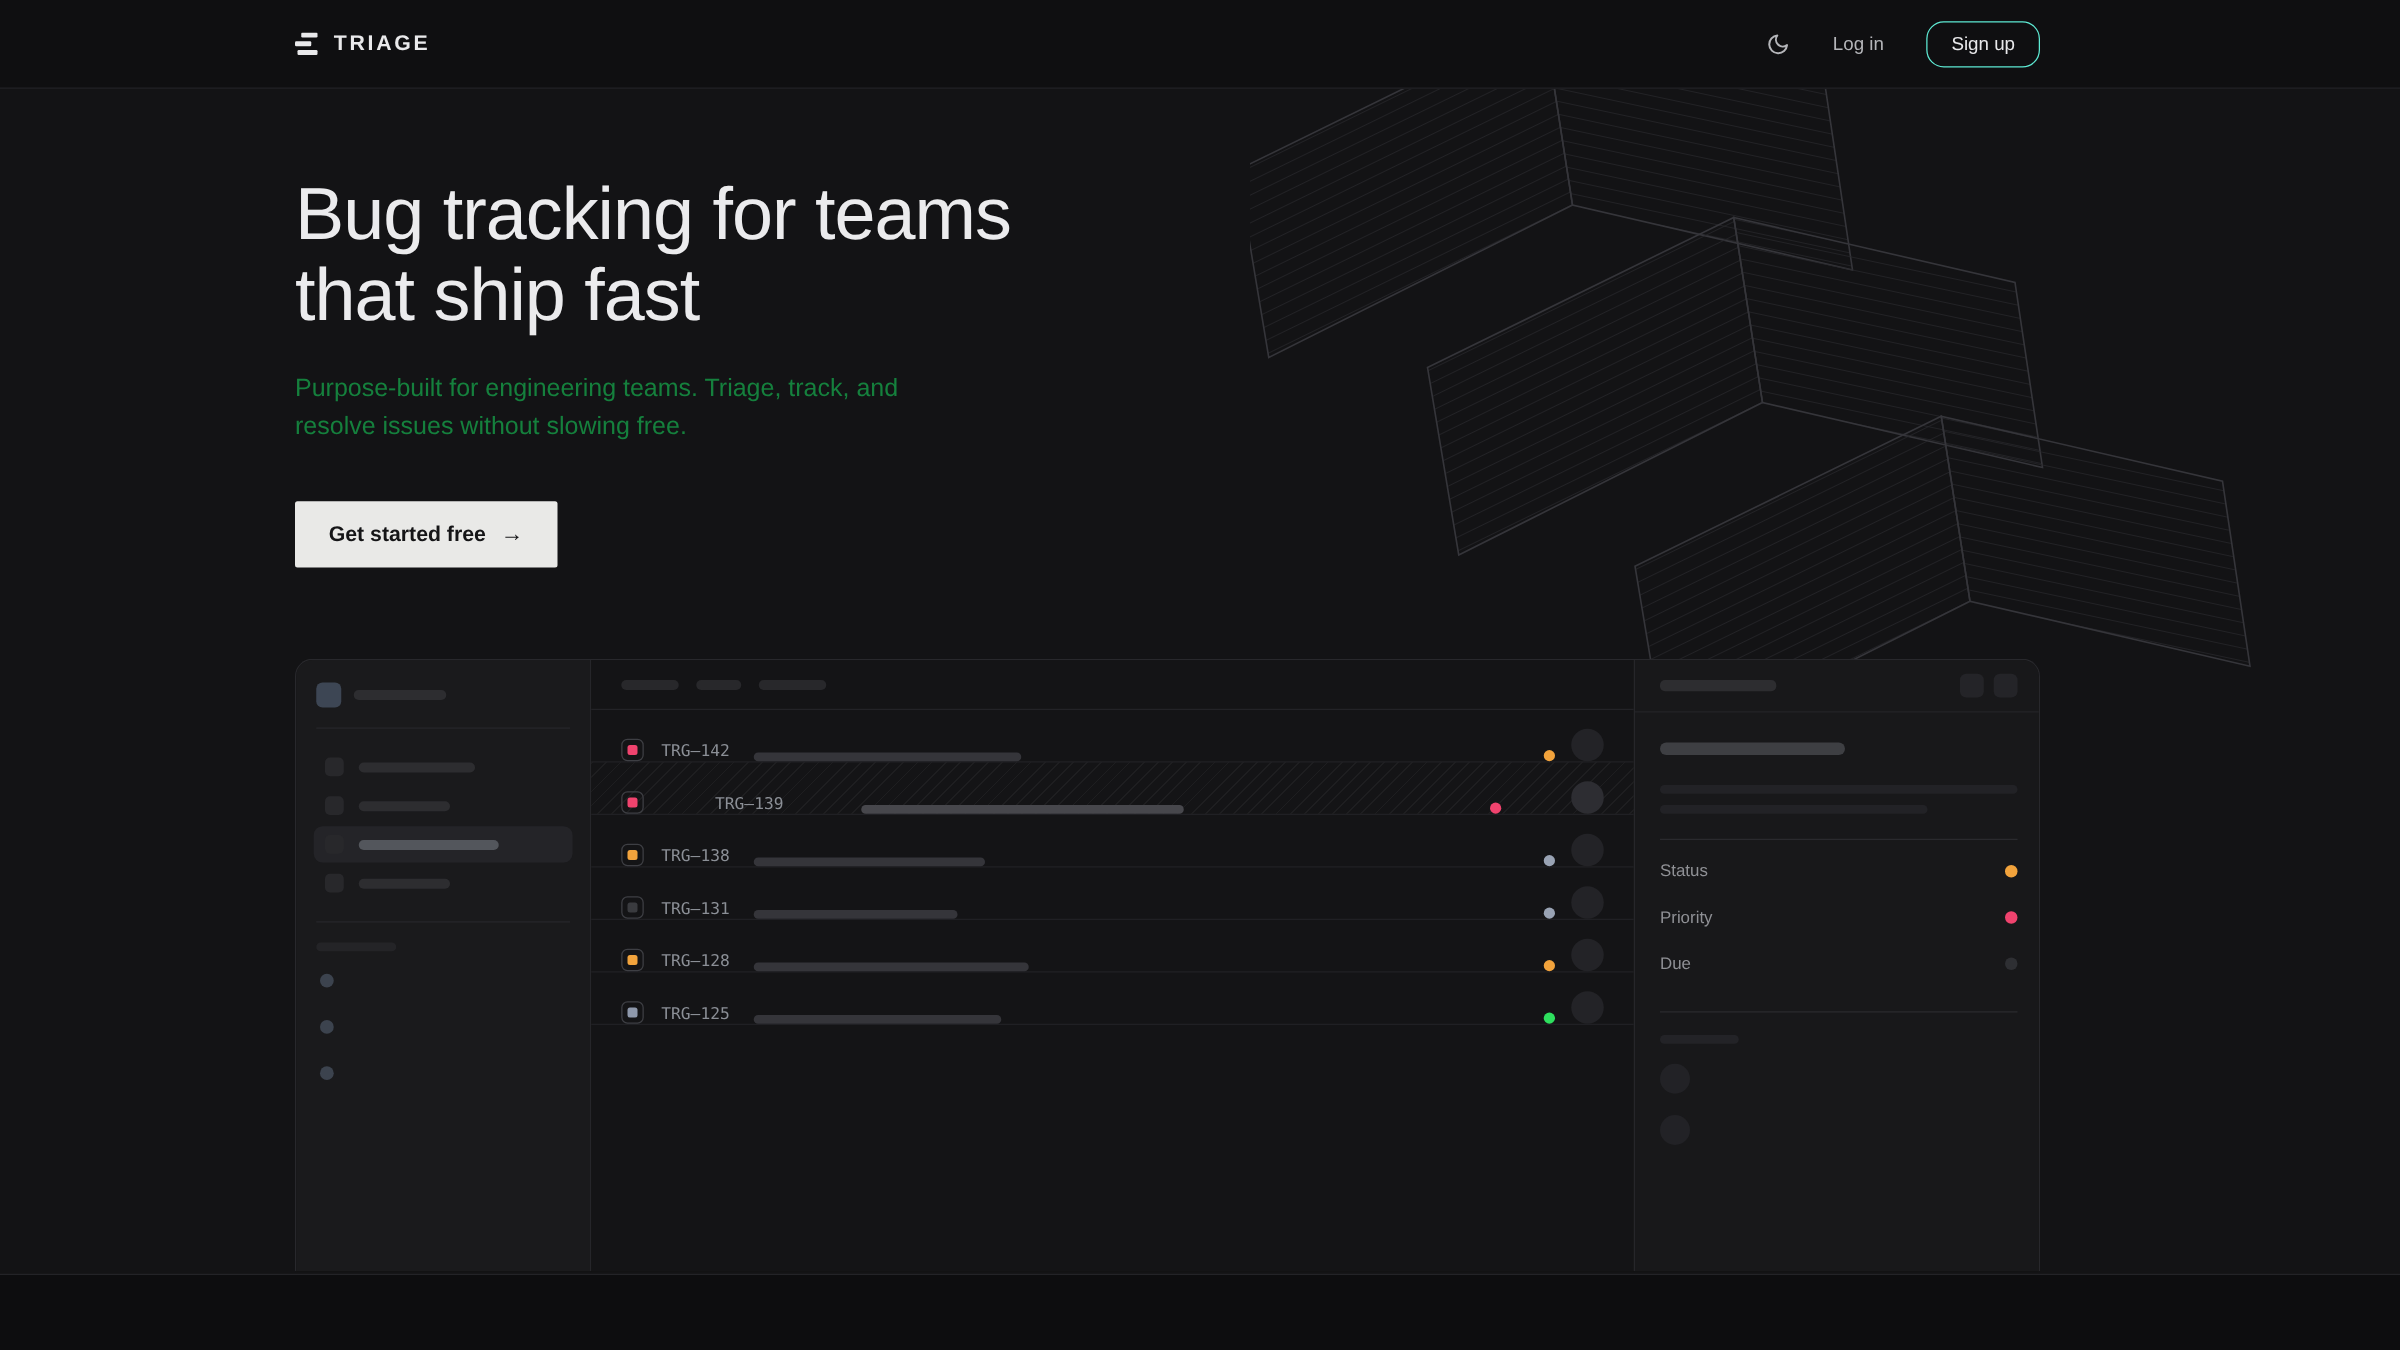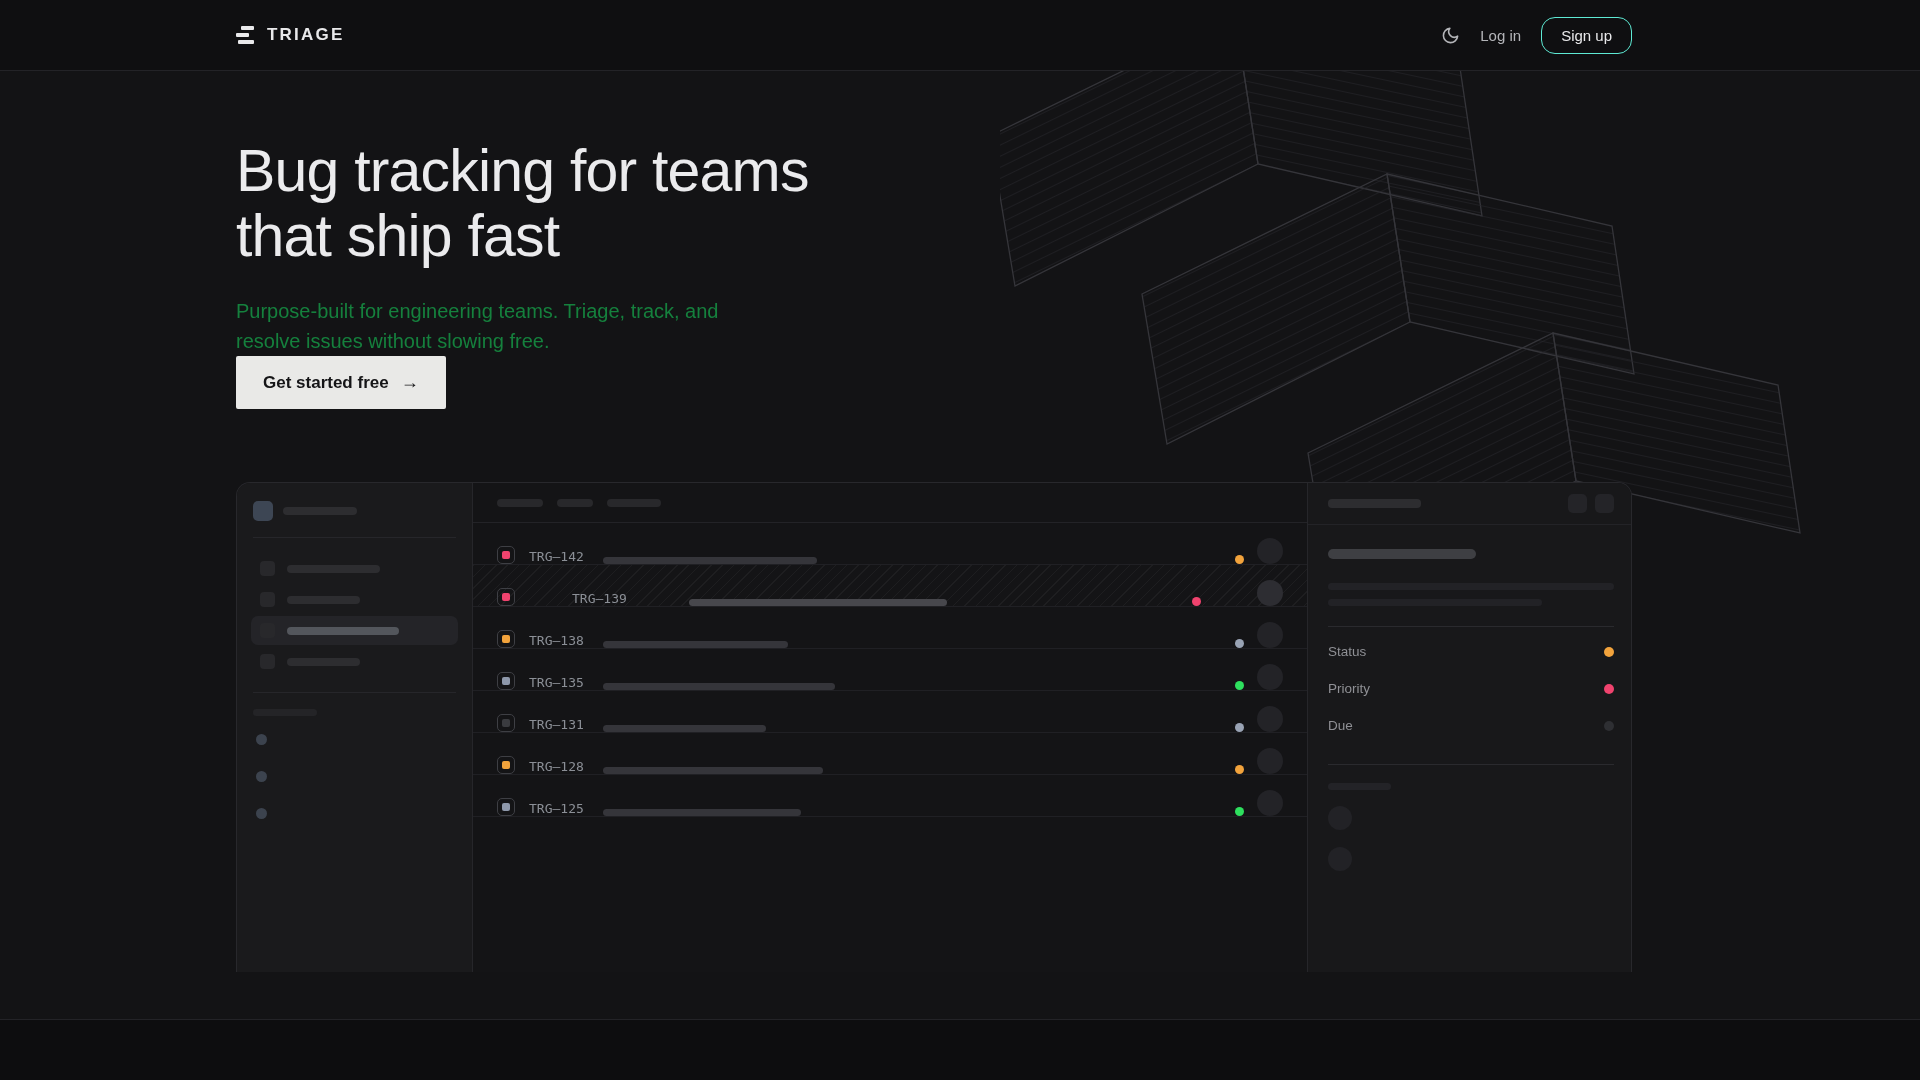--- a/index.html
+++ b/index.html
@@ -7,36 +7,36 @@
               font-family:"Liberation Sans", sans-serif; }
 
   
   .header { height:71px; background:#0f0f11; border-bottom:1px solid #232327;
             position:relative; z-index:5; }
   .header-inner { width:1396px; margin-left:236px; height:100%;
                   display:flex; align-items:center; }
   .brand { display:flex; align-items:center; gap:11px; }
   .brand-icon { width:20px; height:18px; display:block; }
   .brand-name { color:#e9e9eb; font-size:17px; font-weight:700; letter-spacing:2.2px; }
-  .header-right { margin-left:auto; display:flex; align-items:center; gap:20px; }
+  .header-right { margin-left:auto; display:flex; align-items:center; gap:34px; }
   .moon-btn { background:none; border:none; cursor:pointer; display:flex; align-items:center; }
   .login { color:#b4b5b9; font-size:15px; background:none; border:none; cursor:pointer; }
   .signup { color:#e9e9eb; font-size:15px; background:none; border:1px solid #5eead4;
             border-radius:14px; padding:9px 19px; cursor:pointer; }
 
   
   .hero { position:relative; height:949px; border-bottom:1px solid #232327;
           overflow:hidden; background:#131315; }
   .hero-inner { width:1396px; margin-left:236px; position:relative; z-index:2; }
   .hero-art { position:absolute; top:0; right:0; width:920px; height:560px; z-index:1;
               pointer-events:none; }
   h1 { margin-top:68px; font-size:59px; line-height:65px; font-weight:500;
        color:#ebebed; letter-spacing:-0.8px; }
   .subtitle { margin-top:27px; font-size:20px; line-height:30px; color:#15803d; }
-  .cta { display:inline-flex; align-items:center; gap:12px;
+  .cta { margin-top:45px; display:inline-flex; align-items:center; gap:12px;
          background:#e9e9e7; color:#151517; border:none; border-radius:2px;
          padding:16px 27px; font-size:17px; font-weight:700; cursor:pointer;
          font-family:"Liberation Sans", sans-serif; }
   .cta .arrow { font-size:18px; font-weight:400; }
 
   
   .mockup { margin-top:73px; width:1396px; height:490px;
             display:grid; grid-template-columns:236px 834px 1fr;
             border:1px solid #28282c; border-bottom:none;
             border-radius:14px 14px 0 0; overflow:hidden; background:#141416; }
@@ -232,30 +232,20 @@
             <div class="issue-row" style="--prio: #f2a33c; --dot: #99a3b4; --bw: 185px;">
               <div class="chk">
                 <div class="chk-inner"></div>
               </div>
               <div class="issue-id">TRG–138</div>
               <div class="issue-bar"></div>
               <div class="row-spacer"></div>
               <div class="status-dot"></div>
               <div class="row-avatar"></div>
             </div>
-            <div class="issue-row" style="--prio: #8e98ab; --dot: #2ee05e; --bw: 232px;">
-              <div class="chk">
-                <div class="chk-inner"></div>
-              </div>
-              <div class="issue-id">TRG–135</div>
-              <div class="issue-bar"></div>
-              <div class="row-spacer"></div>
-              <div class="status-dot"></div>
-              <div class="row-avatar"></div>
-            </div>
             <div class="issue-row" style="--prio: #3a3b3f; --dot: #99a3b4; --bw: 163px;">
               <div class="chk">
                 <div class="chk-inner"></div>
               </div>
               <div class="issue-id">TRG–131</div>
               <div class="issue-bar"></div>
               <div class="row-spacer"></div>
               <div class="status-dot"></div>
               <div class="row-avatar"></div>
             </div>

